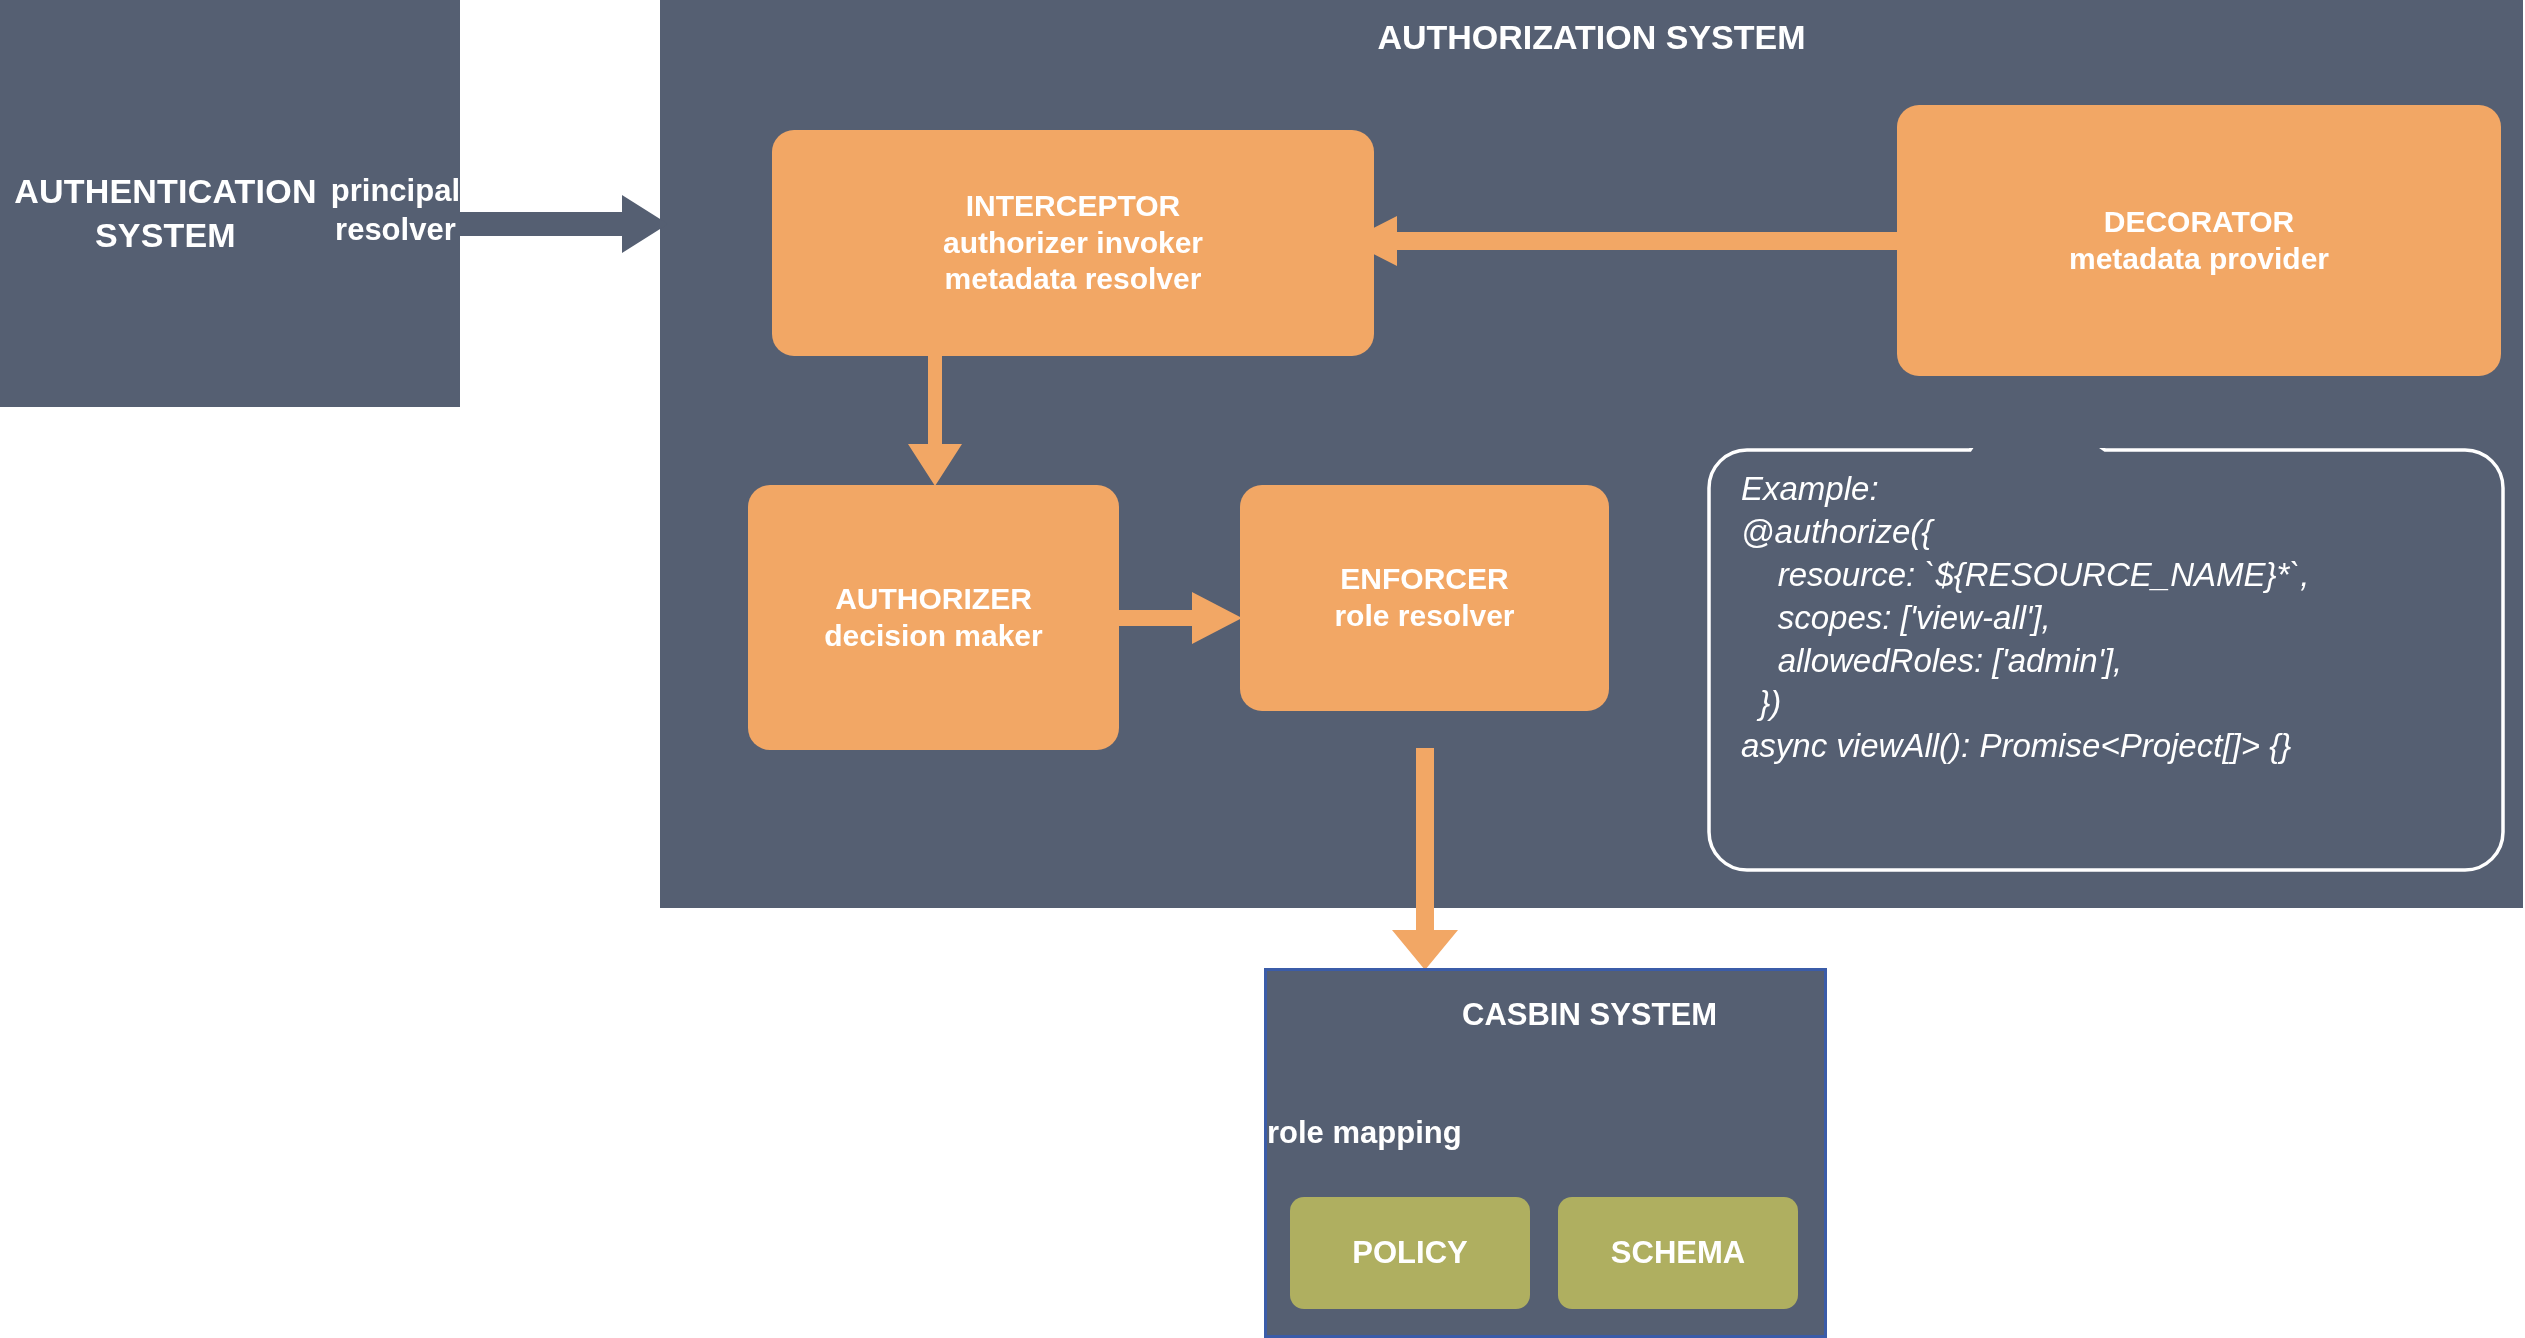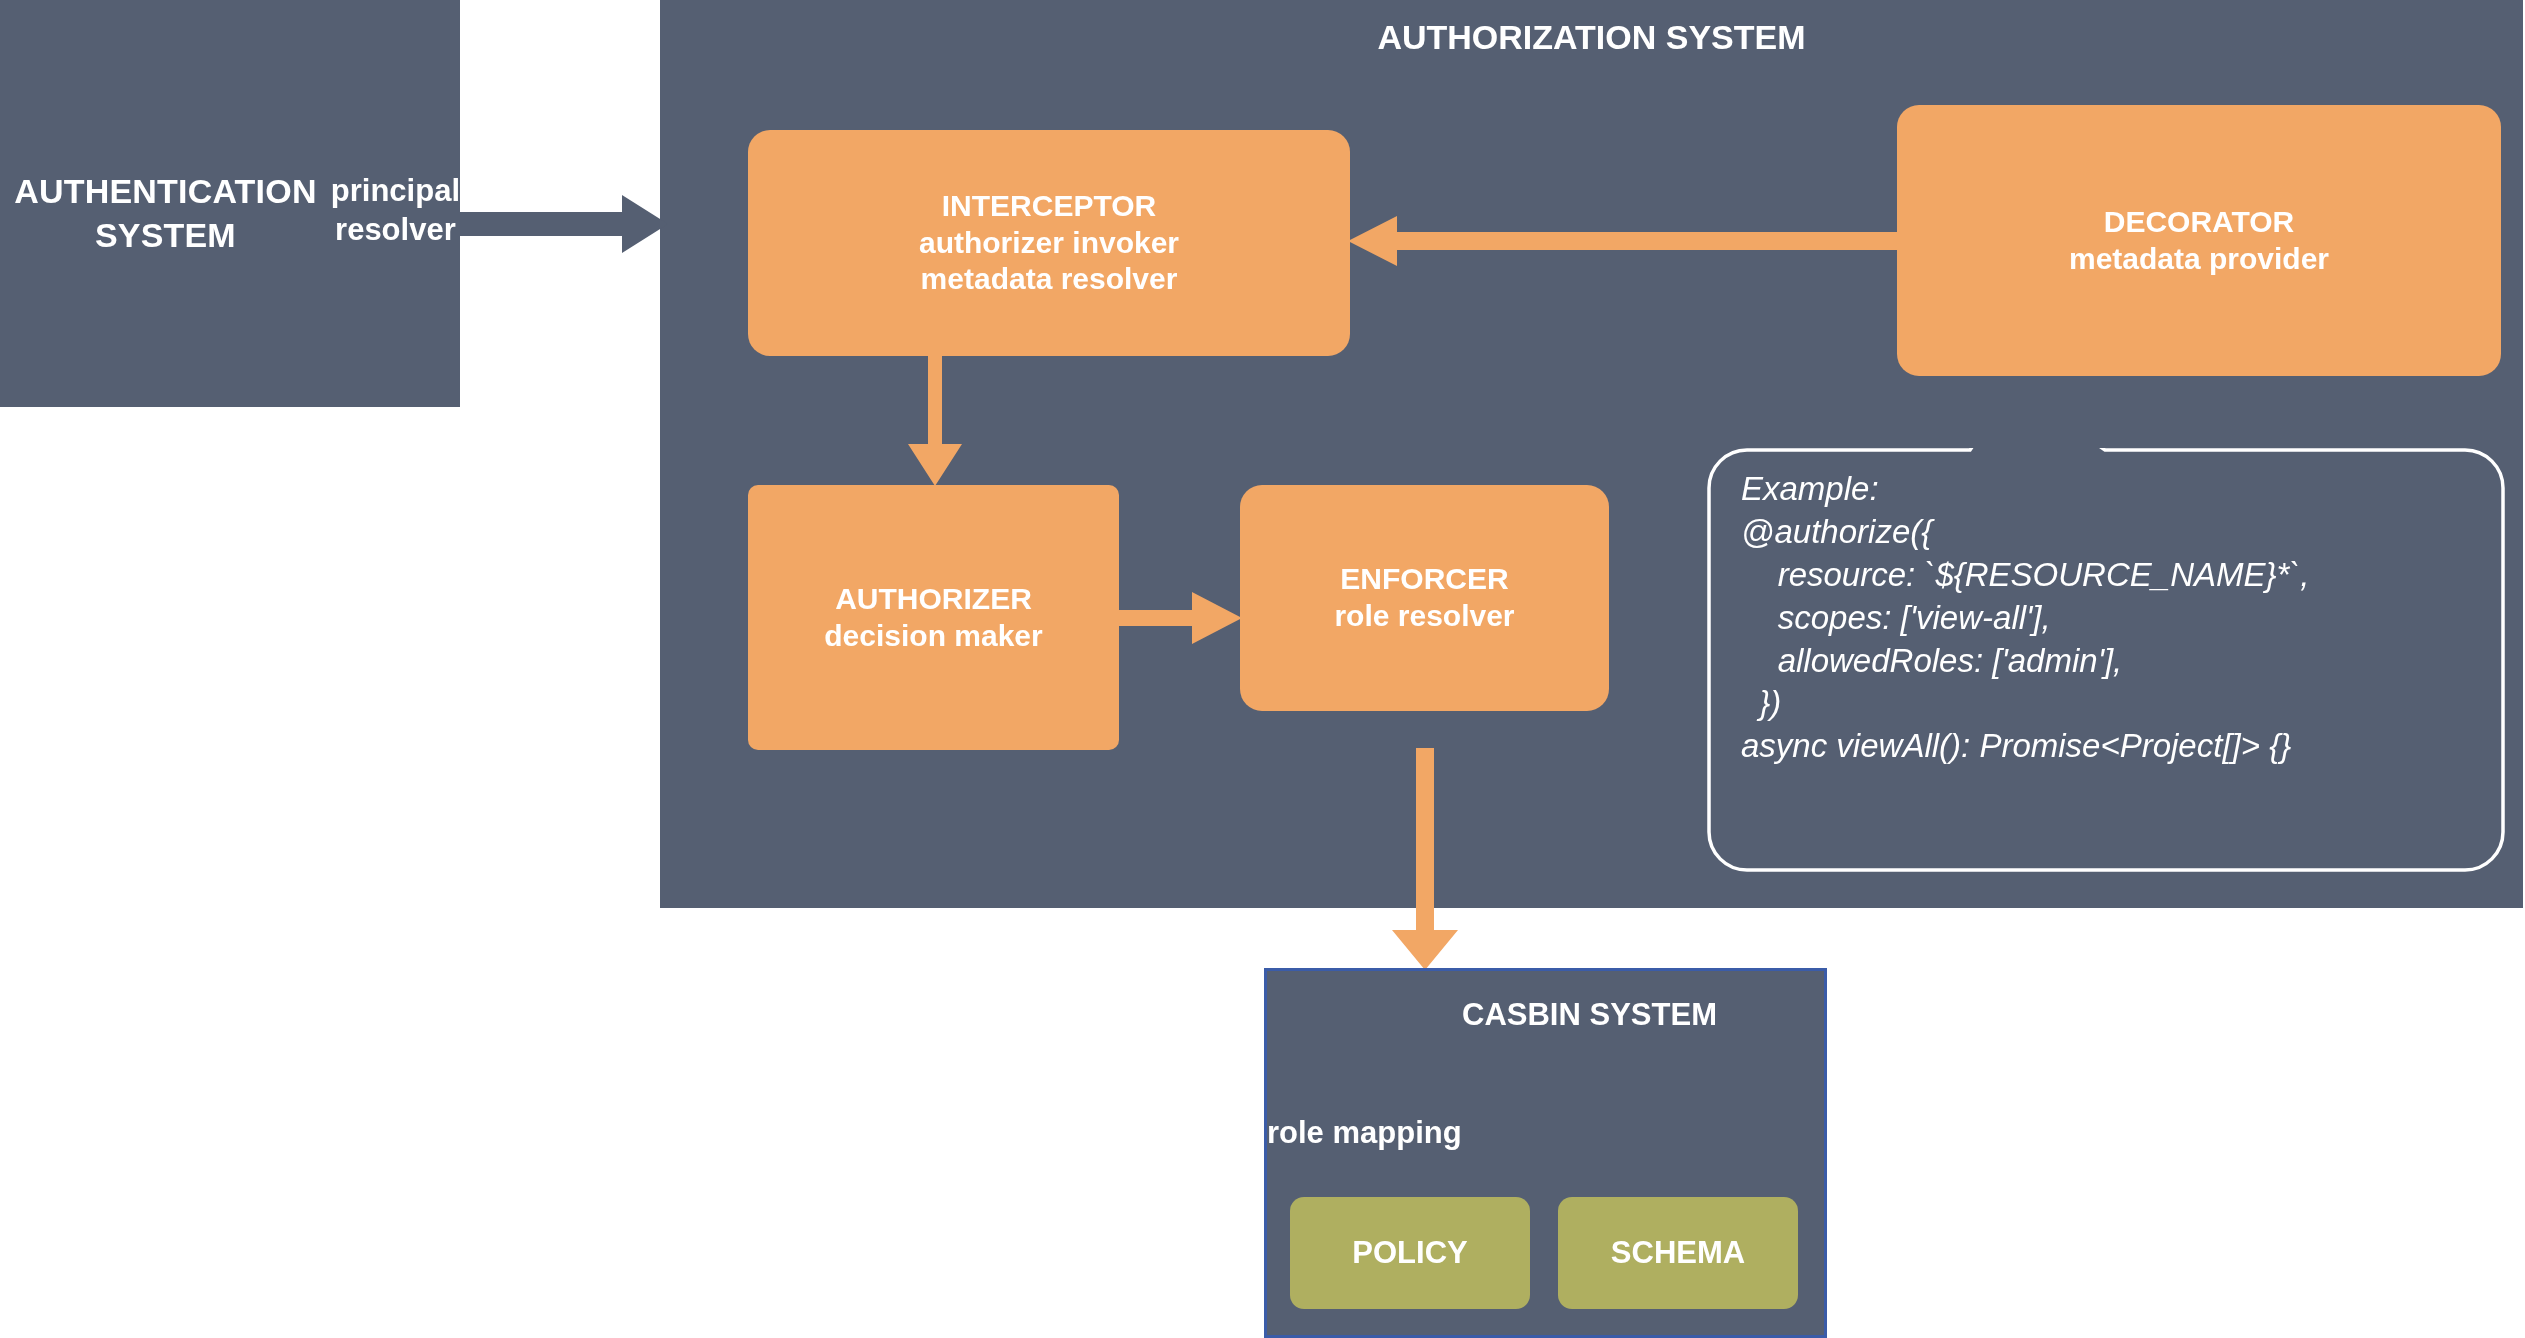--- a/index.html
+++ b/index.html
@@ -113,37 +113,36 @@
     font-weight: bold;
     font-size: 30px;
     line-height: 1.22;
   }
   .node .node-line {
     font-weight: bold;
     font-size: 30px;
     line-height: 1.22;
   }
   #node-interceptor {
-    left: 748px;
+    left: 772px;
     top: 130px;
     width: 602px;
     height: 226px;
   }
   #node-decorator {
     left: 1897px;
     top: 105px;
     width: 604px;
     height: 271px;
   }
   #node-authorizer {
     left: 748px;
     top: 485px;
     width: 371px;
     height: 265px;
-    border-radius: 10px;
   }
   #node-enforcer {
     left: 1240px;
     top: 485px;
     width: 369px;
     height: 226px;
   }
   .chip {
     position: absolute;
     background: #AFAF60;

